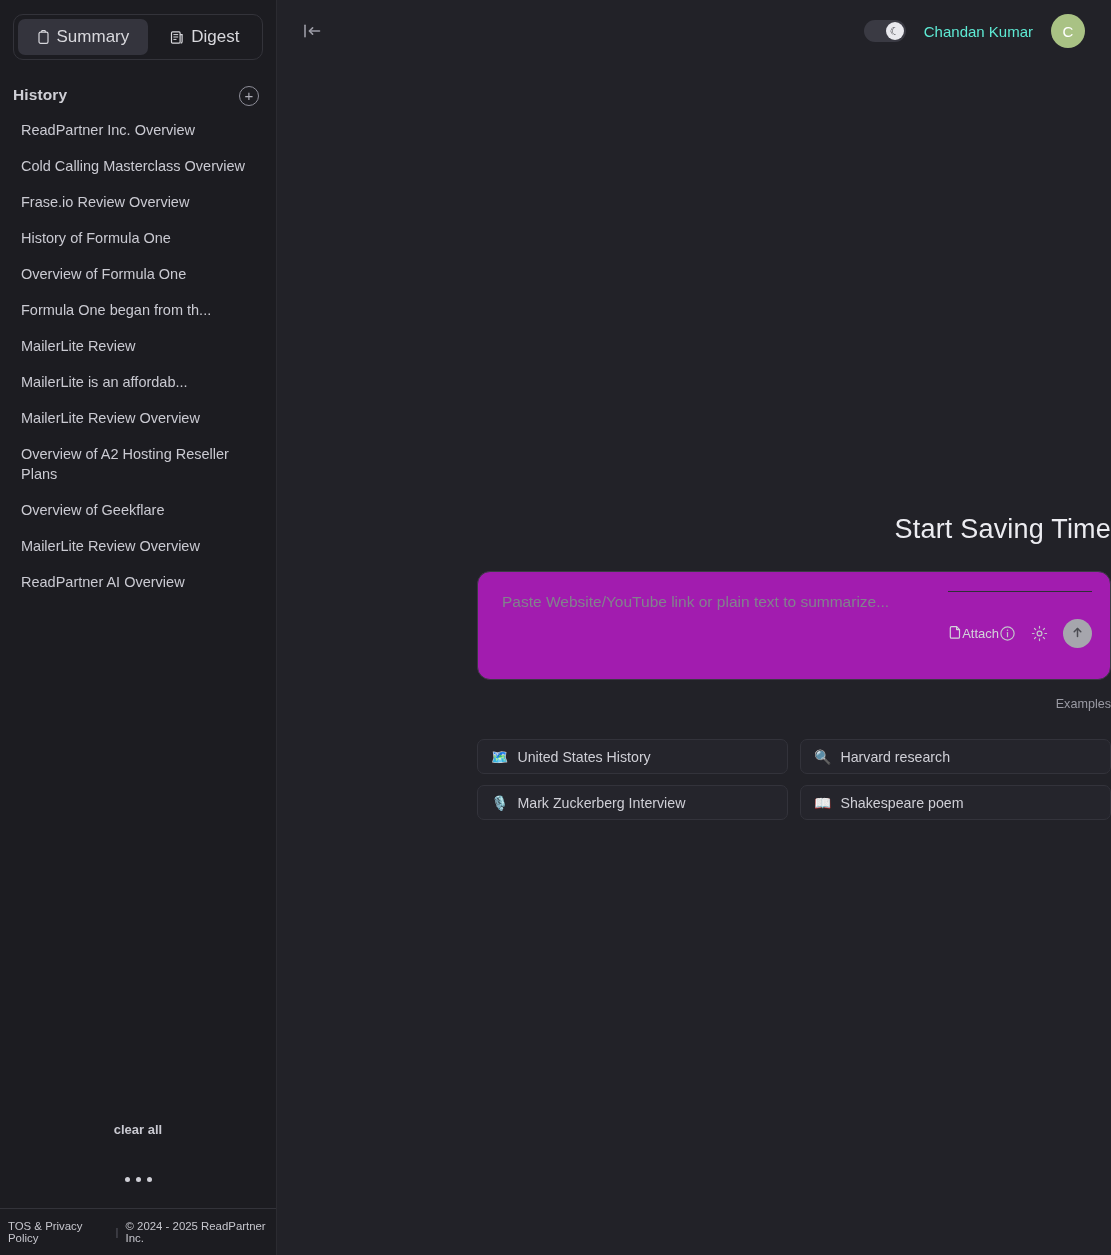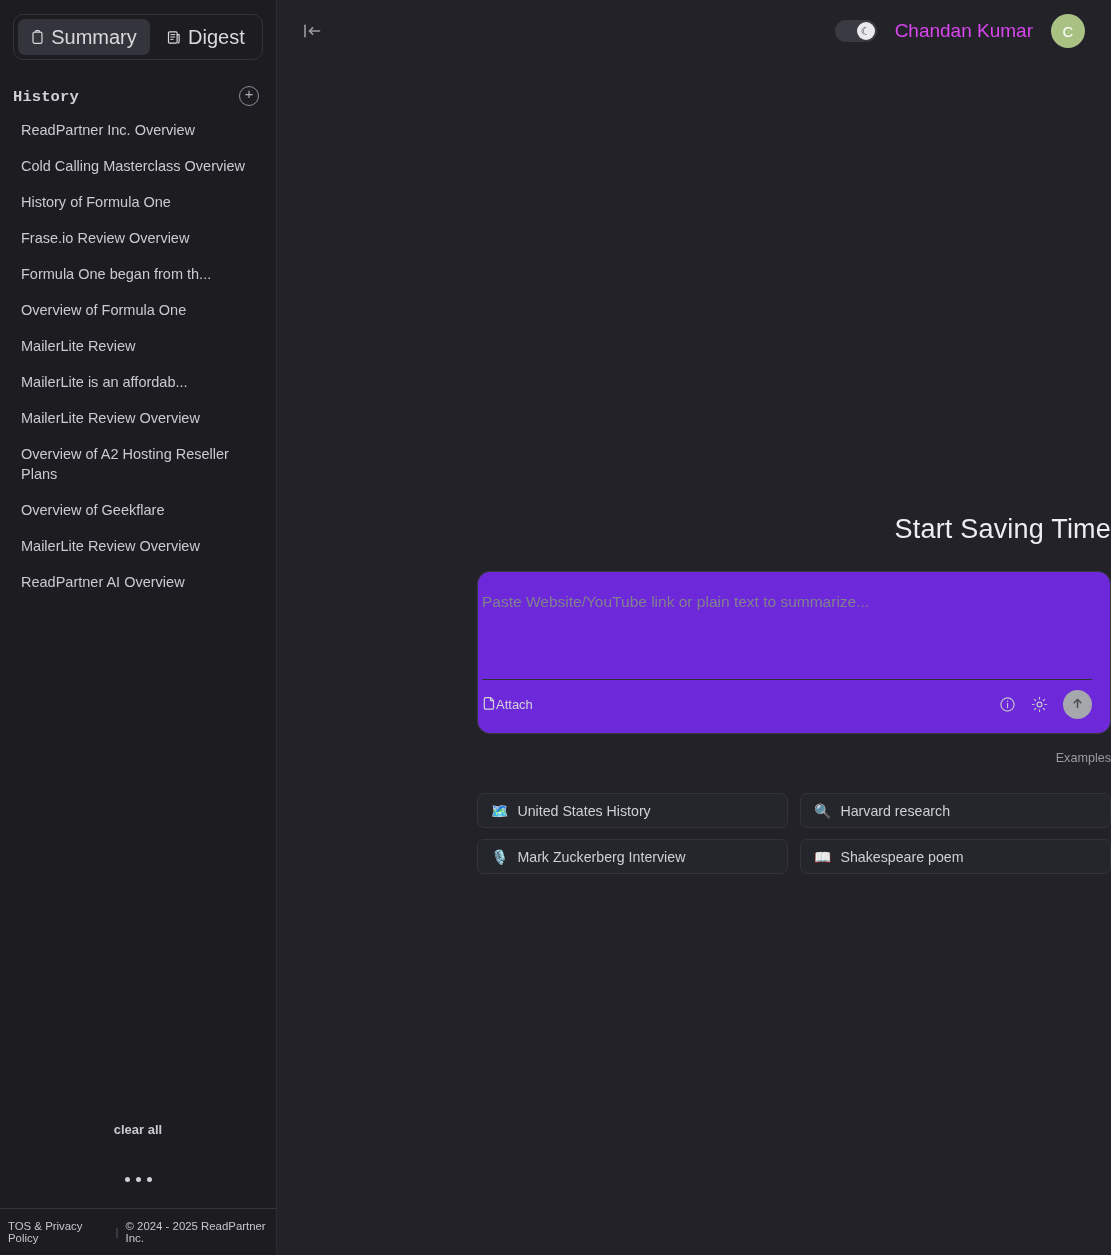--- a/index.html
+++ b/index.html
@@ -30,33 +30,32 @@
     padding: 4px;
     gap: 4px;
   }
   .tab {
     flex: 1 1 auto;
     height: 36px;
     border-radius: 7px;
     display: flex; align-items: center; justify-content: center;
     gap: 7px;
     color: #d8d8dd;
-    font-size: 20px;
+    font-size: 17px;
     cursor: pointer;
     background: transparent;
     border: none;
     font-family: "Liberation Sans", sans-serif;
   }
   .tab.active { background: #34343d; }
   .tab svg { display: block; }
 
   .hist-head {
-    display: flex; align-items: flex-end; justify-content: space-between;
+    display: flex; align-items: flex-start; justify-content: space-between;
     padding: 26px 17px 0 13px;
-    font-family: Liberation Mono, monospace;
   }
   .hist-title { color: #cfcfd6; font-size: 15.5px; font-weight: 600; letter-spacing: .1px; }
   .plus-btn {
     width: 20px; height: 20px; border-radius: 50%;
     border: 1.3px solid #8e8e99;
     display: flex; align-items: center; justify-content: center;
     cursor: pointer; background: transparent; color: #aeaeb8;
   }
   .plus-btn:before { content: "+"; font-size: 15px; line-height: 14px; }
 
@@ -118,44 +117,44 @@
     background: #3a3a43;
     position: relative; cursor: pointer;
   }
   .theme-toggle .knob {
     position: absolute; right: 2px; top: 2px;
     width: 18px; height: 18px; border-radius: 50%;
     background: #e9e9ee;
     display: flex; align-items: center; justify-content: center;
     font-size: 11px; color: #24242a; line-height: 1;
   }
-  .user-name { color: #d946ef; font-size: 19px; }
+  .user-name { color: #5eead4; font-size: 15px; }
   .avatar {
     width: 34px; height: 34px; border-radius: 50%;
     background: #a9c284; color: #ffffff;
     display: flex; align-items: center; justify-content: center;
     font-size: 15px; cursor: pointer;
   }
 
   .center {
     flex: 1 1 auto;
     display: flex; flex-direction: column; align-items: flex-end;
     padding-top: 452px;
   }
   .hero-title {
     color: #ececf1; font-size: 27px; font-weight: 400;
     margin-bottom: 26px; letter-spacing: .2px;
   }
   .composer {
     width: 634px;
-    background: #6d28d9;
+    background: #a21caf;
     border: 1px solid #3a3a43;
     border-radius: 13px;
-    padding: 19px 18px 0 4px;
-    display: flex; flex-direction: column;
+    padding: 19px 18px 0 24px;
+    display: flex; flex-direction: row;
   }
   .composer-input {
     width: 100%; min-height: 86px;
     background: transparent; border: none; outline: none; resize: none;
     color: #d6d6dd; font-size: 15.5px;
     font-family: "Liberation Sans", sans-serif;
     line-height: 22px;
   }
   .composer-input::placeholder { color: #82828d; }
   .composer-bar {
@@ -230,24 +229,24 @@
 
     <div class="hist-head">
       <span class="hist-title">History</span>
       <span class="plus-btn"></span>
     </div>
 
 
     <nav class="hist-list">
       <div class="hist-item">ReadPartner Inc. Overview</div>
       <div class="hist-item">Cold Calling Masterclass Overview</div>
+      <div class="hist-item">Frase.io Review Overview</div>
       <div class="hist-item">History of Formula One</div>
-      <div class="hist-item">Frase.io Review Overview</div>
+      <div class="hist-item">Overview of Formula One</div>
       <div class="hist-item">Formula One began from th...</div>
-      <div class="hist-item">Overview of Formula One</div>
       <div class="hist-item">MailerLite Review</div>
       <div class="hist-item">MailerLite is an affordab...</div>
       <div class="hist-item">MailerLite Review Overview</div>
       <div class="hist-item">Overview of A2 Hosting Reseller Plans</div>
       <div class="hist-item">Overview of Geekflare</div>
       <div class="hist-item">MailerLite Review Overview</div>
       <div class="hist-item">ReadPartner AI Overview</div>
     </nav>
 
     <div class="sidebar-spacer"></div>

